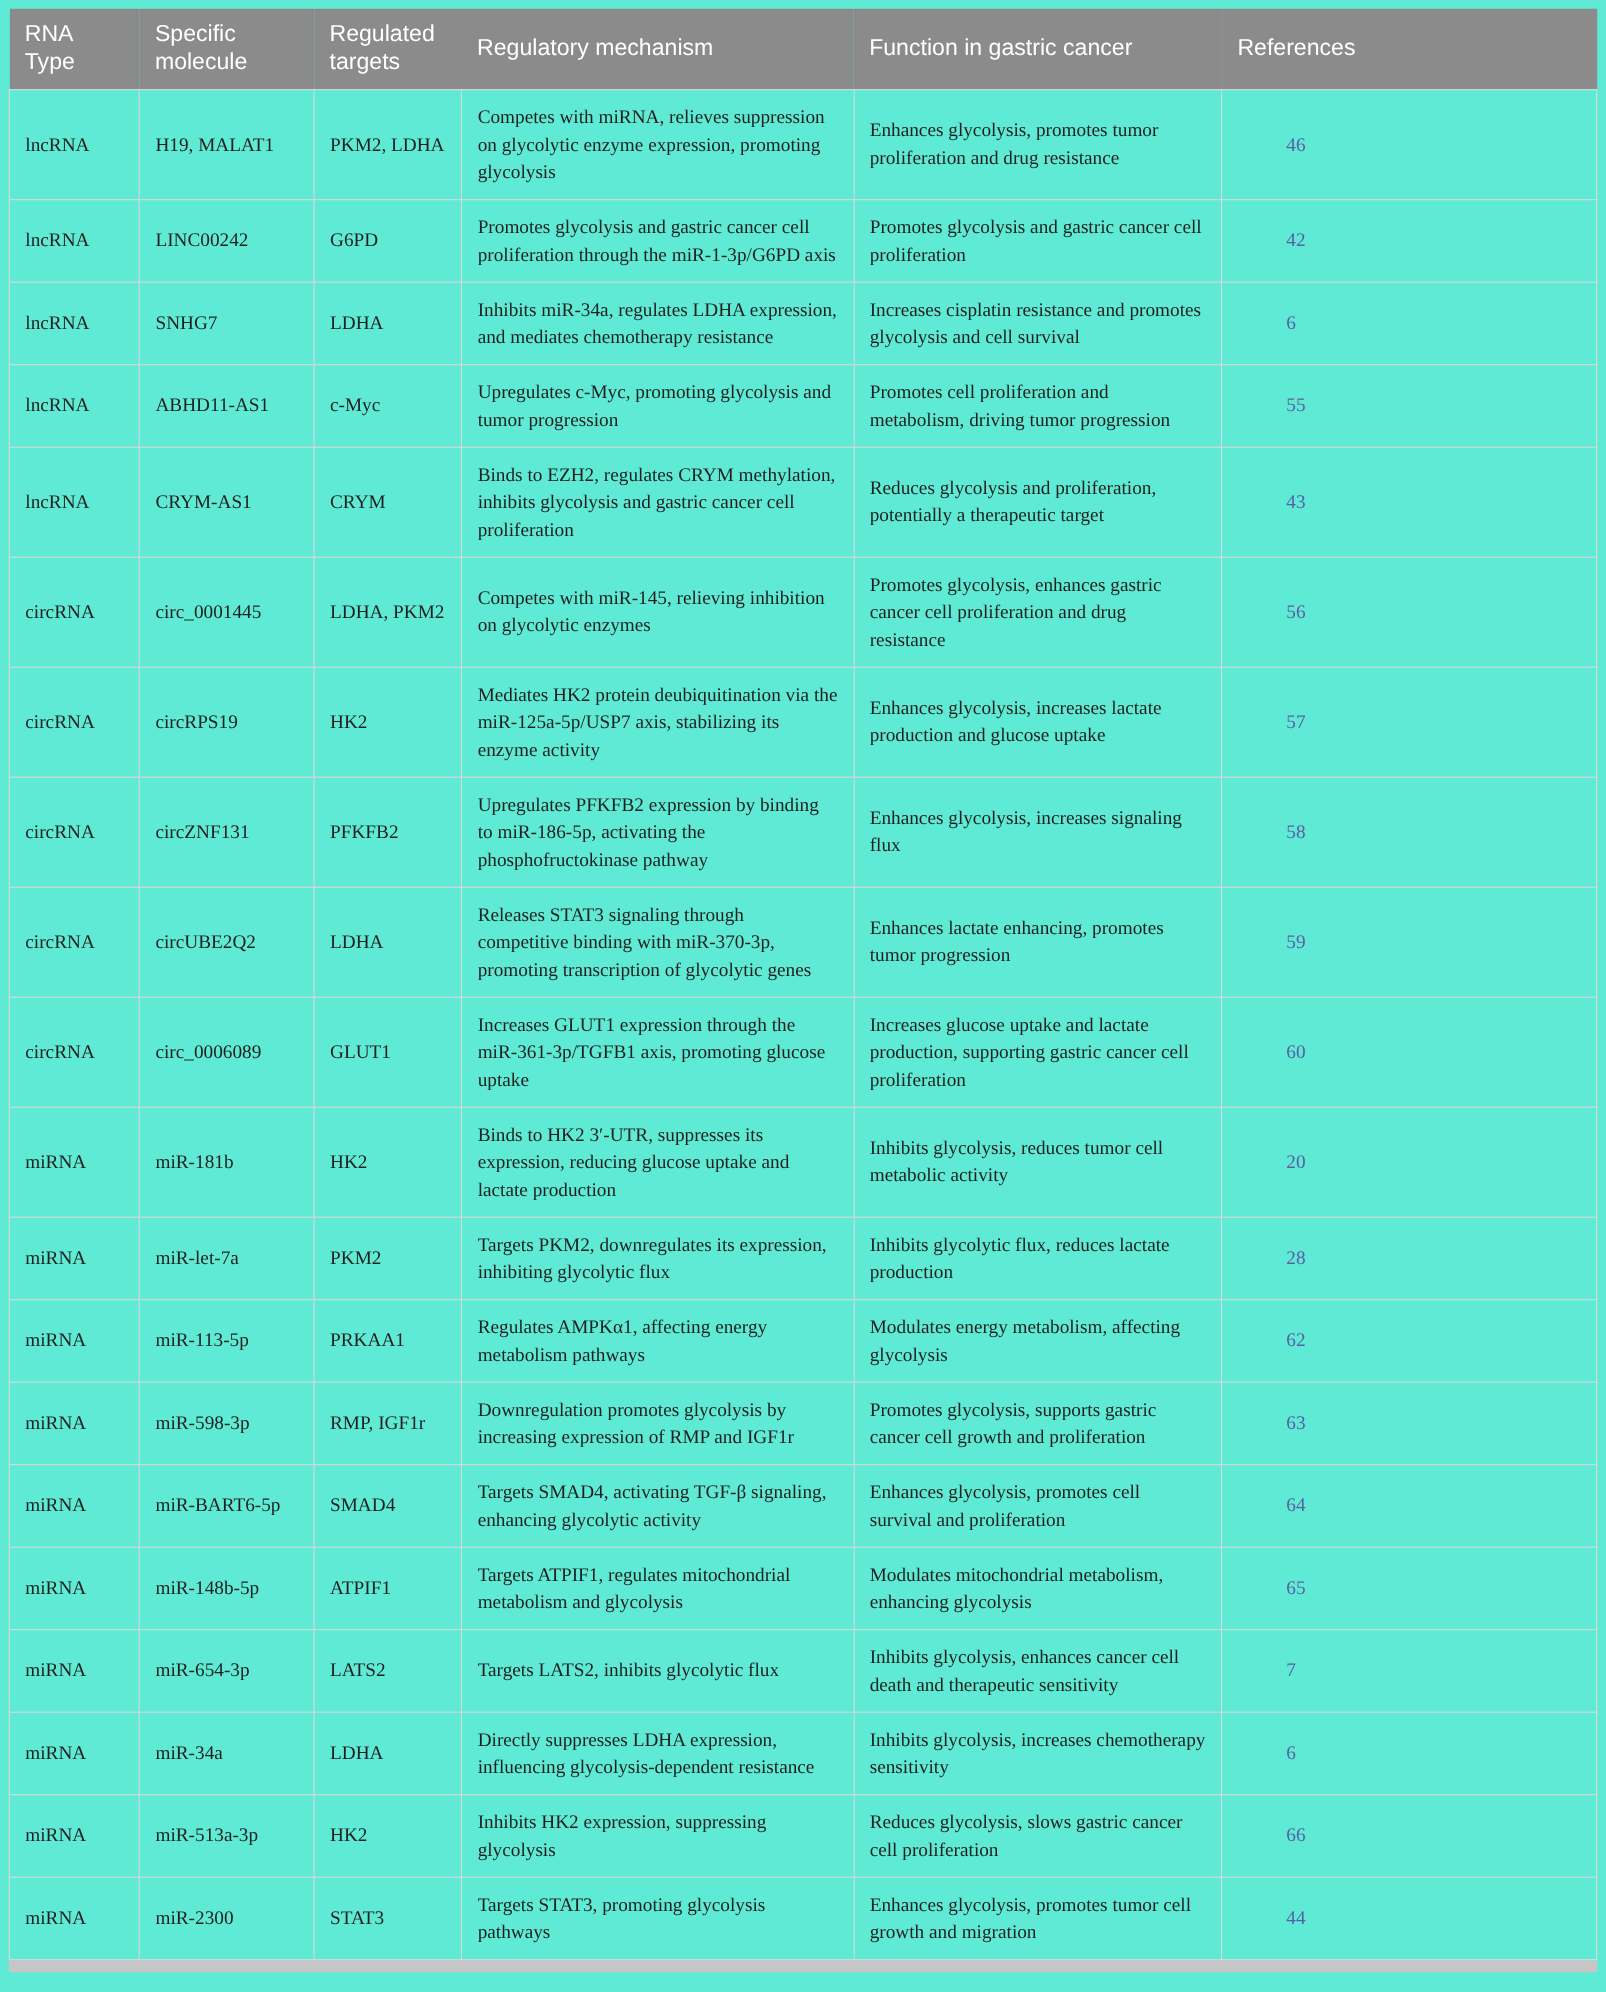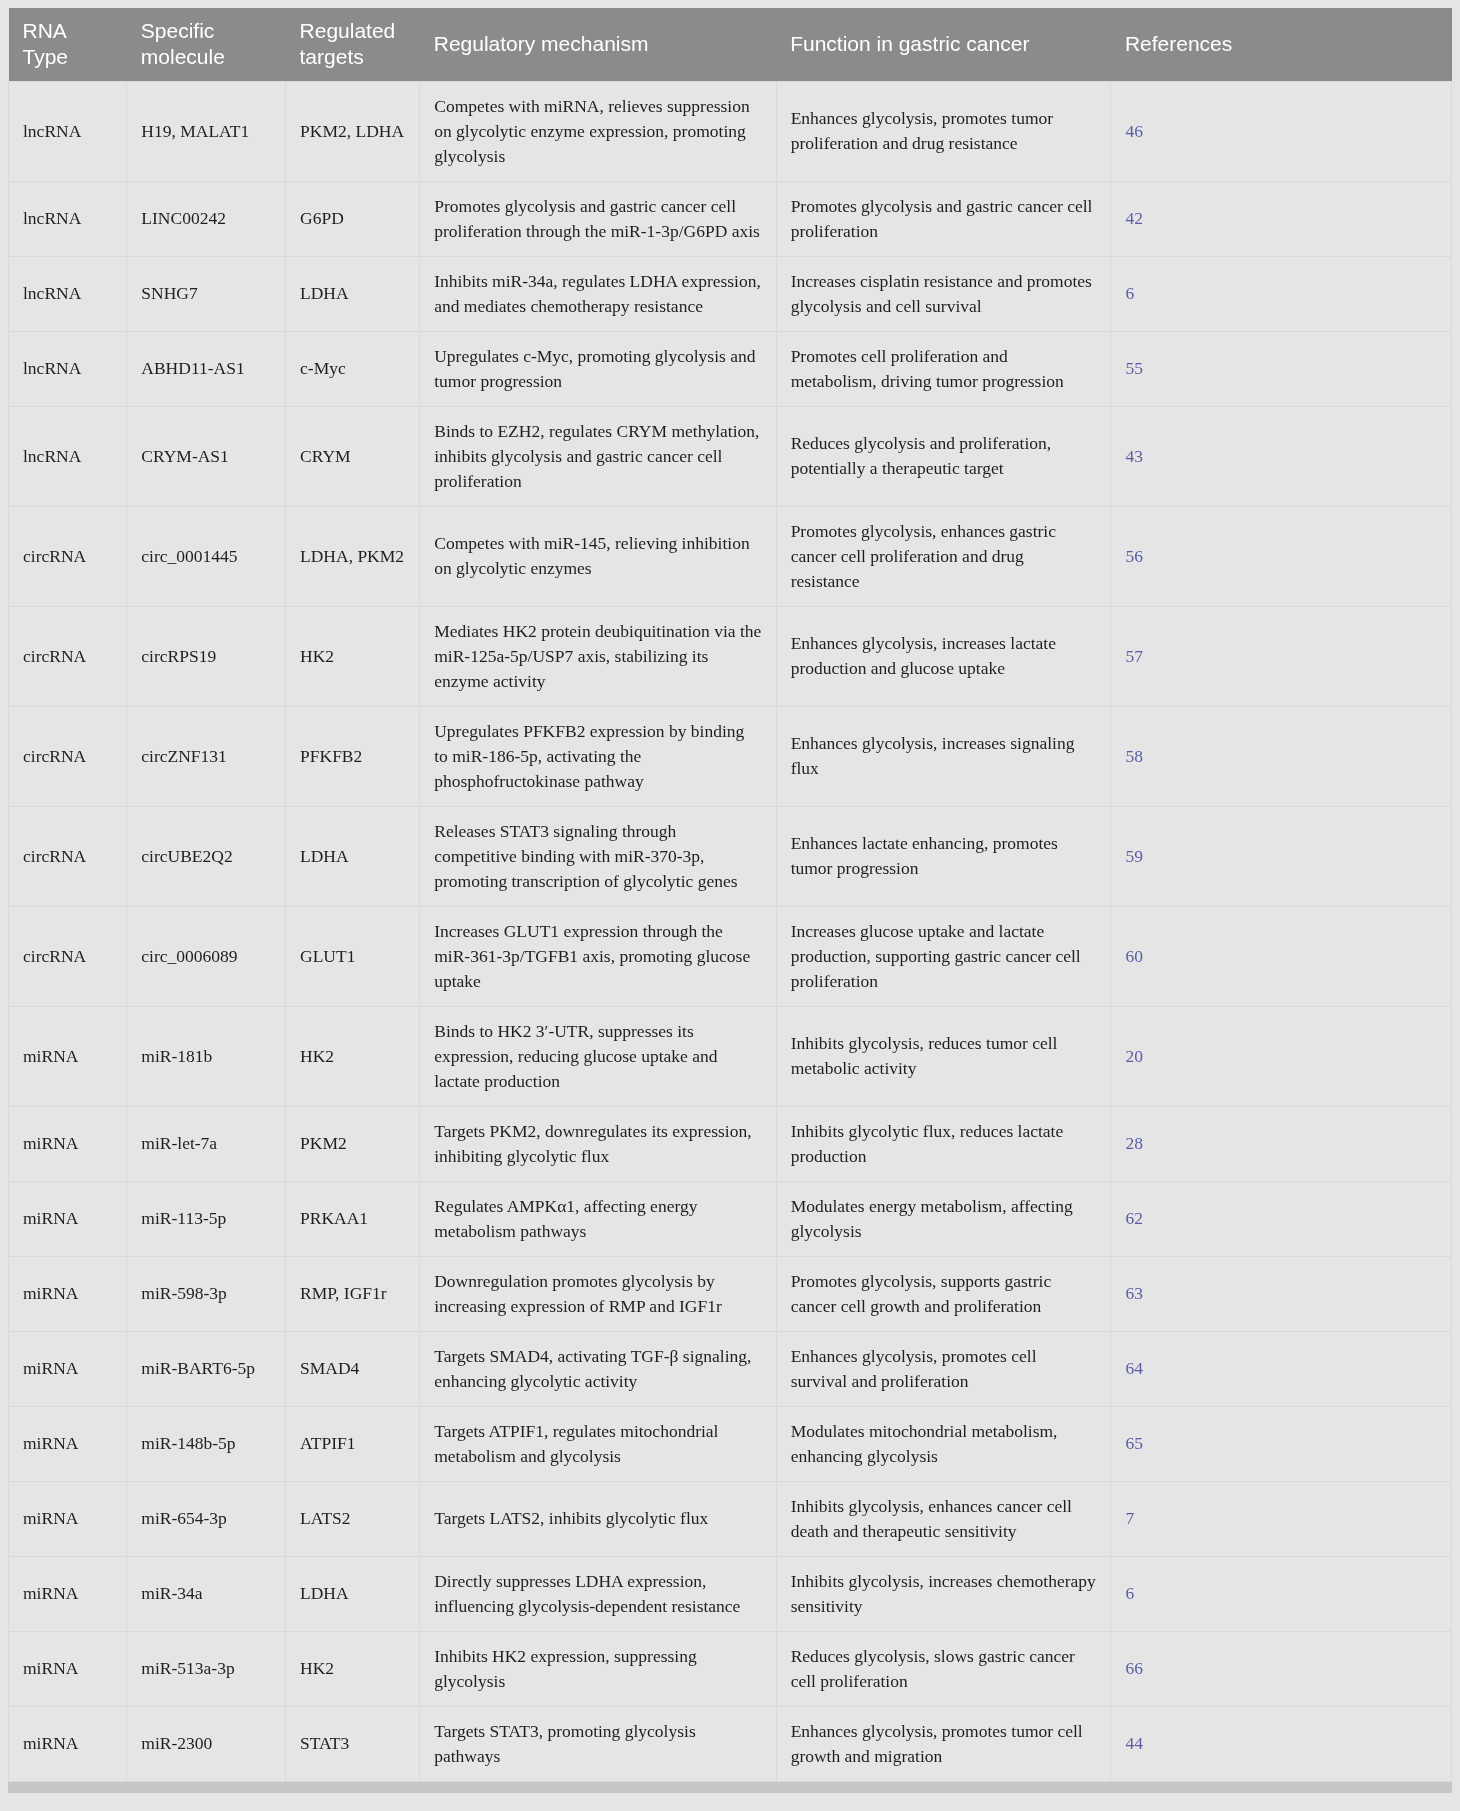--- a/index.html
+++ b/index.html
@@ -13,21 +13,21 @@
   *{box-sizing:border-box;}
   html,body{margin:0;padding:0;background:#ffffff;}
   body{
     font-family:"Liberation Serif","DejaVu Serif",serif;
     color:var(--body-text);
   }
   .page{
     width:1460px;
     min-height:1811px;
     padding:8px 8px 0 8px;
-    background:#e5e5e5;
+    background:#5eead4;
   }
   table{
     width:100%;
     border-collapse:collapse;
     table-layout:fixed;
   }
   thead th{
     background:var(--header-bg);
     color:var(--header-text);
     font-family:"Liberation Sans","DejaVu Sans",sans-serif;
@@ -44,20 +44,21 @@
     padding:12px 14px;
     font-size:17.5px;
     line-height:25px;
     vertical-align:middle;
     word-wrap:break-word;
   }
   .ref-link{
     color:var(--ref-color);
     text-decoration:none;
     cursor:pointer;
+    margin-left:44px;
   }
   .bottom-bar{
     height:11px;
     background:var(--footer-bar);
     width:100%;
   }
   col.c-rna{width:8.2%;}
   col.c-mol{width:11%;}
   col.c-tgt{width:9.3%;}
   col.c-mech{width:24.7%;}

